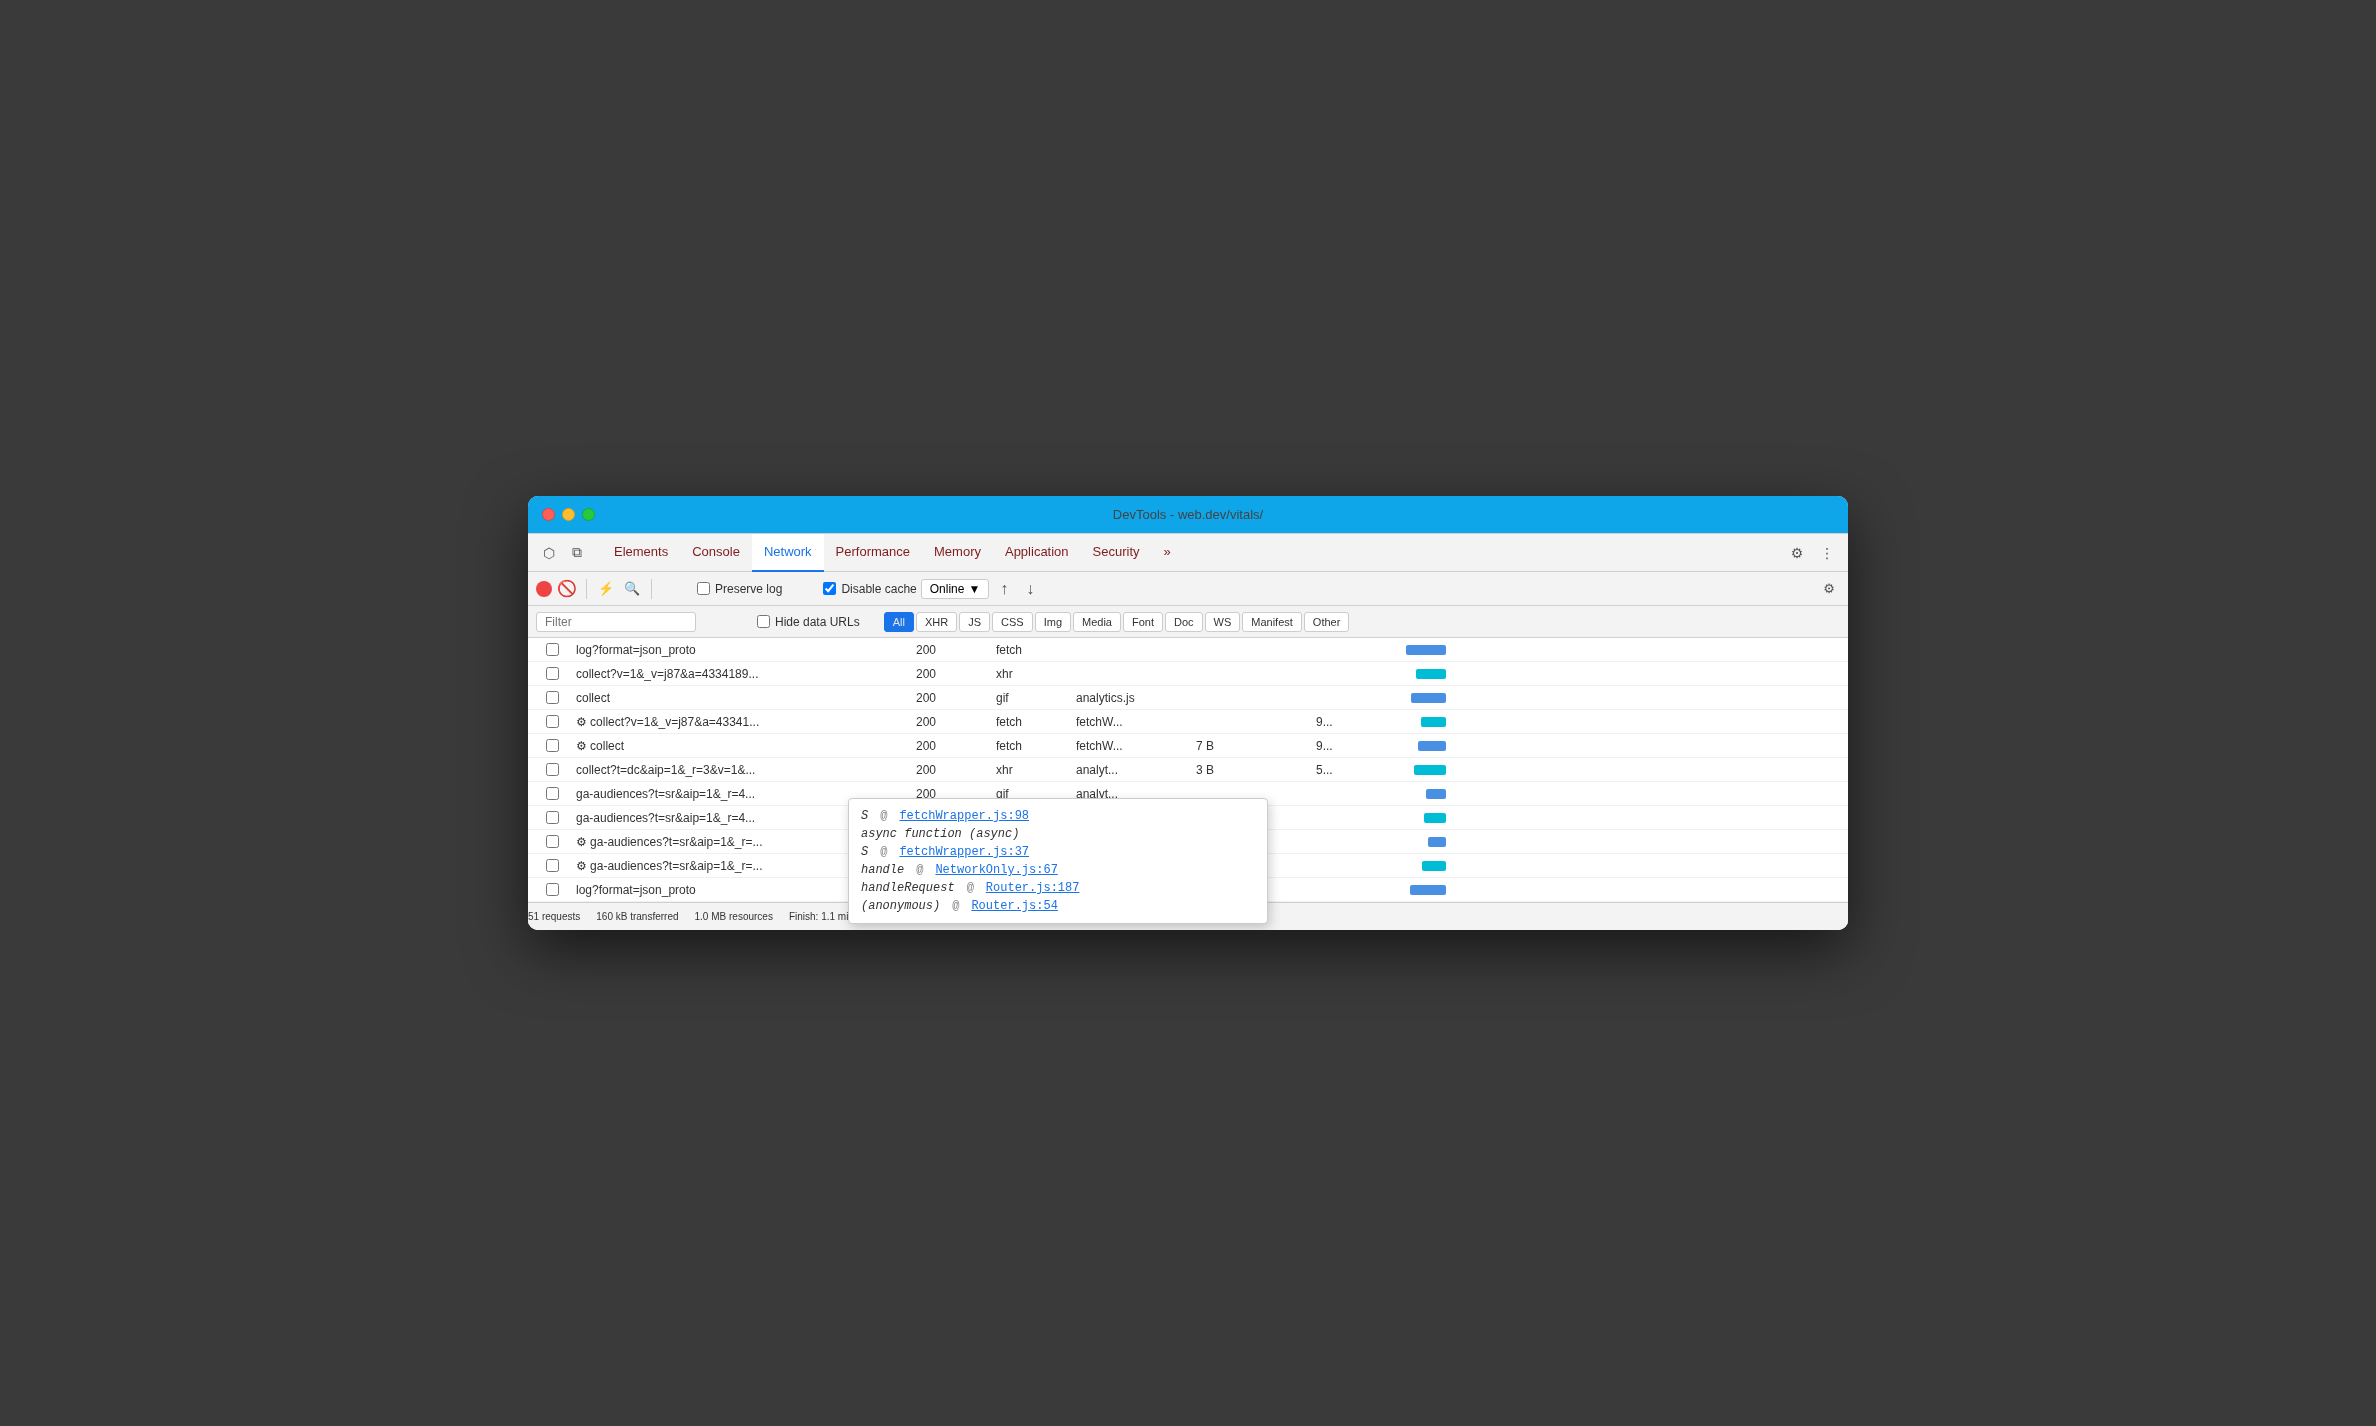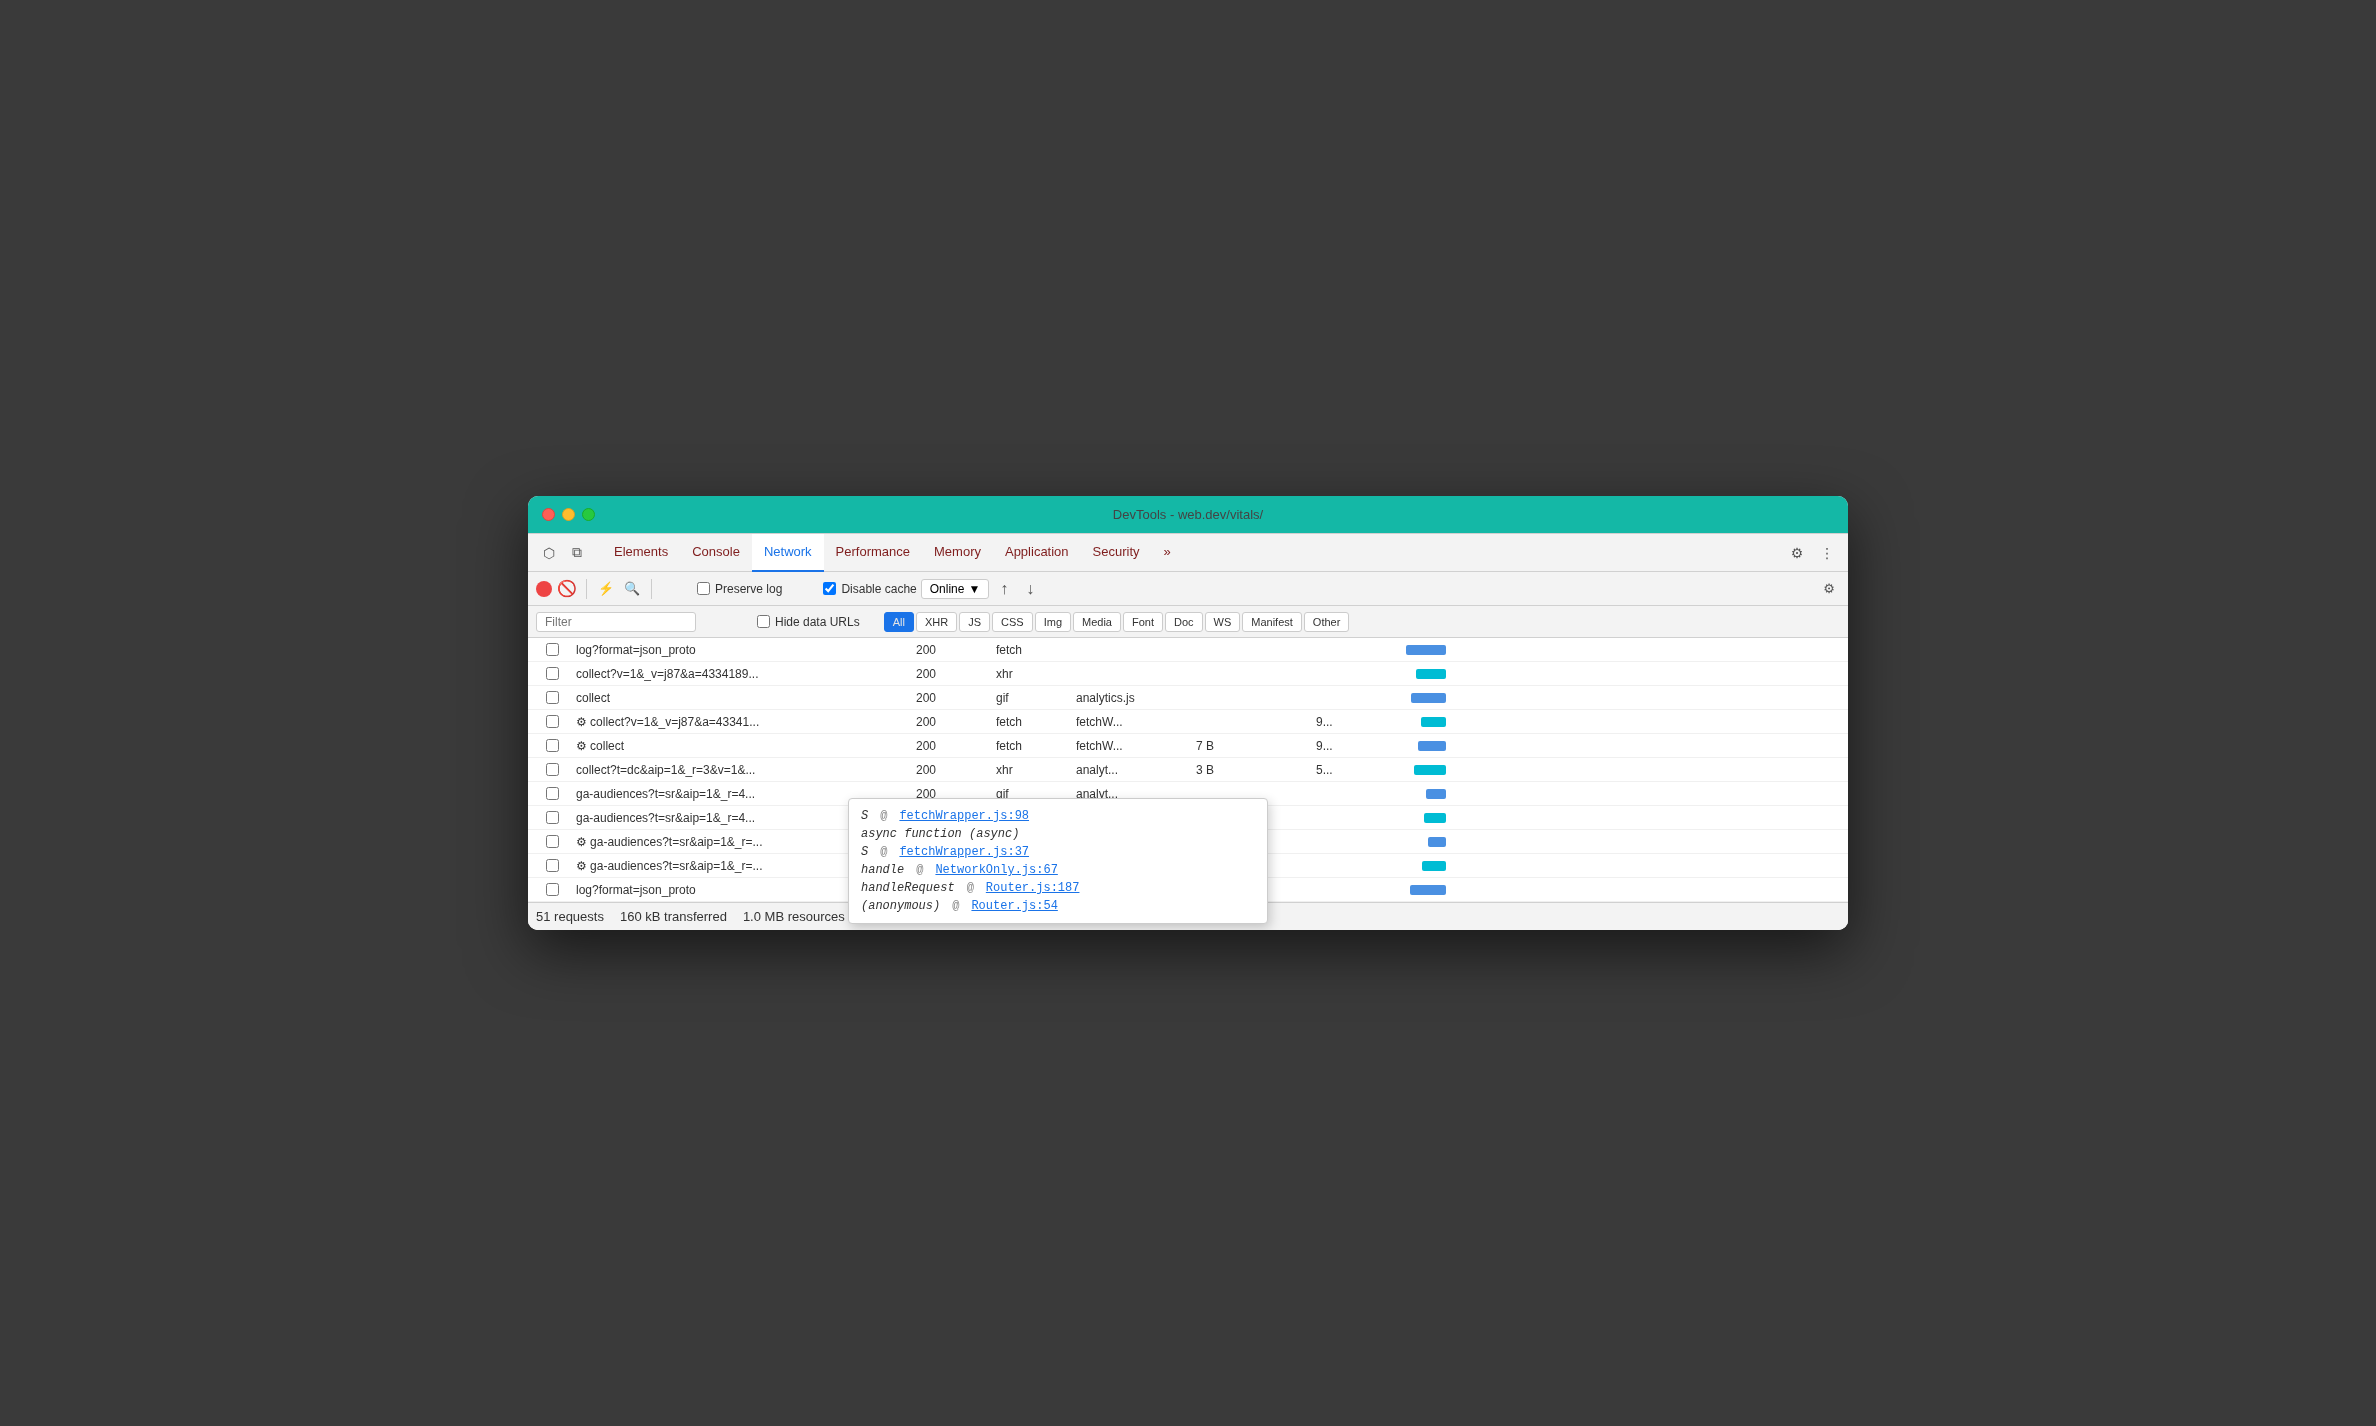--- a/index.html
+++ b/index.html
@@ -13,21 +13,21 @@
       font-size: 13px;
     }
     .window {
       width: 1320px;
       border-radius: 10px;
       overflow: hidden;
       box-shadow: 0 20px 60px rgba(0,0,0,0.6);
       background: #f5f5f5;
     }
     .title-bar {
-      background: #14b8a6;
+      background: #0ea5e9;
       height: 38px;
       display: flex;
       align-items: center;
       padding: 0 14px;
       border-bottom: 1px solid #d0d0d0;
       position: relative;
     }
     .traffic-lights {
       display: flex;
       gap: 7px;
@@ -242,22 +242,22 @@
       background: #4a90e2;
       border-radius: 2px;
     }
     .waterfall-bar.cyan { background: #00bcd4; }
     .status-bar {
       display: flex;
       align-items: center;
       gap: 16px;
       background: #f3f3f3;
       border-top: 1px solid #d0d0d0;
-      padding: 4px 8px;
-      font-size: 13px;
+      padding: 4px 0;
+      font-size: 10px;
       color: #333;
       height: 28px;
     }
     .domcontentloaded { color: #1a73e8; }
 
     
     .tooltip-popup {
       position: absolute;
       top: 160px;
       left: 320px;

